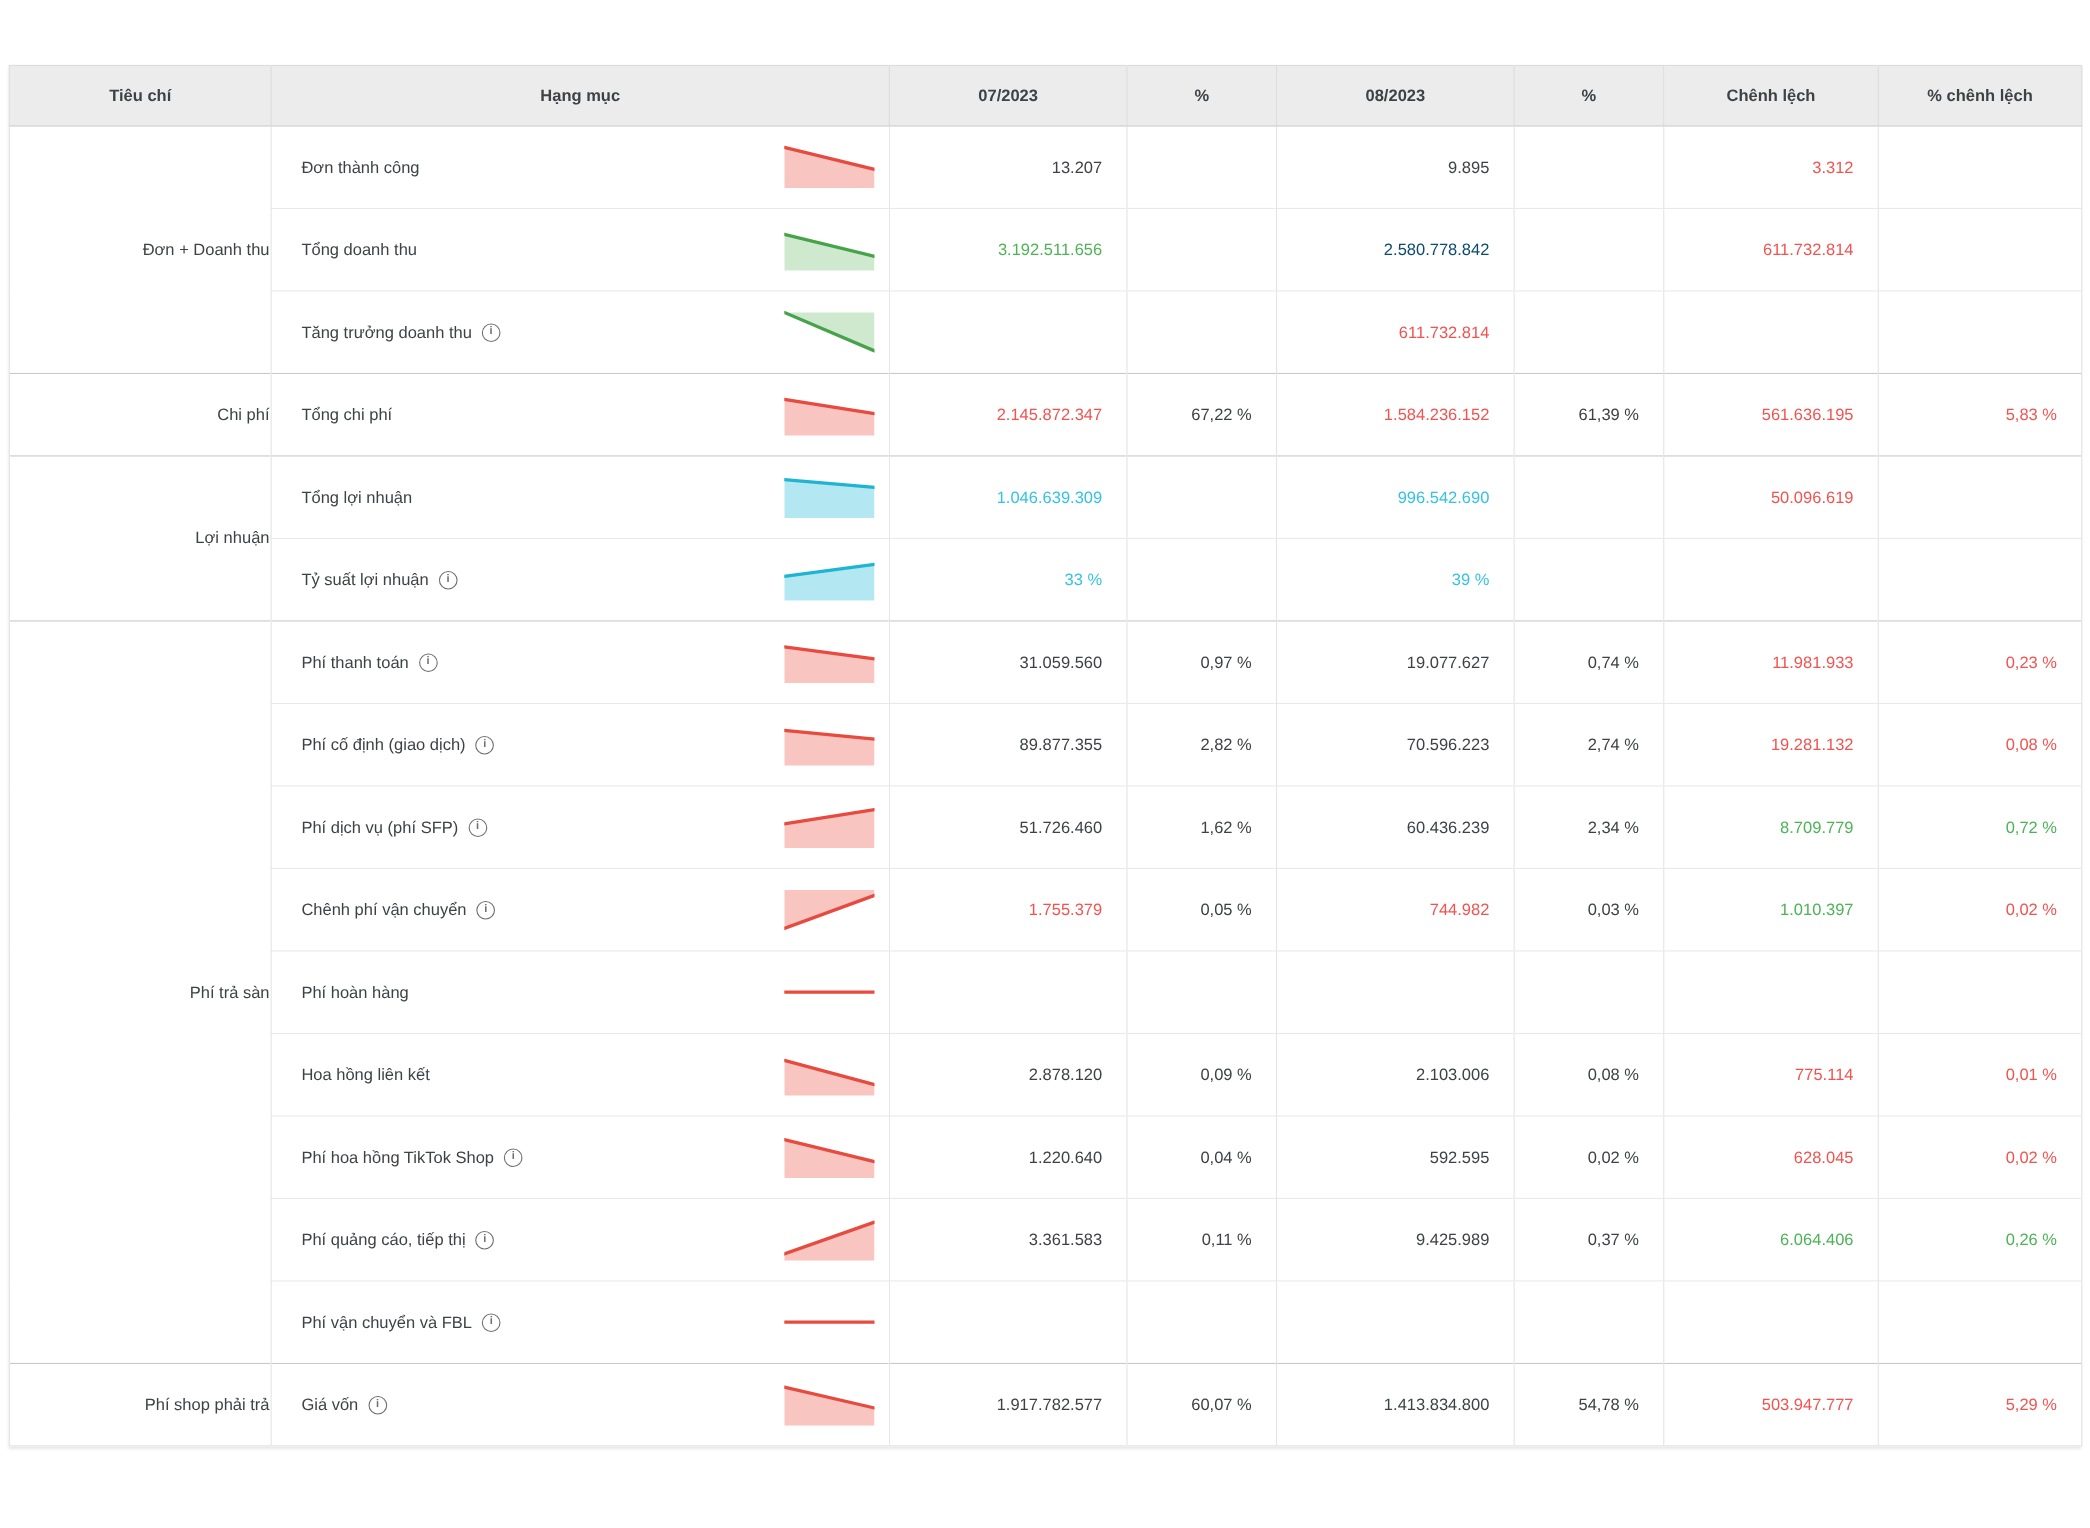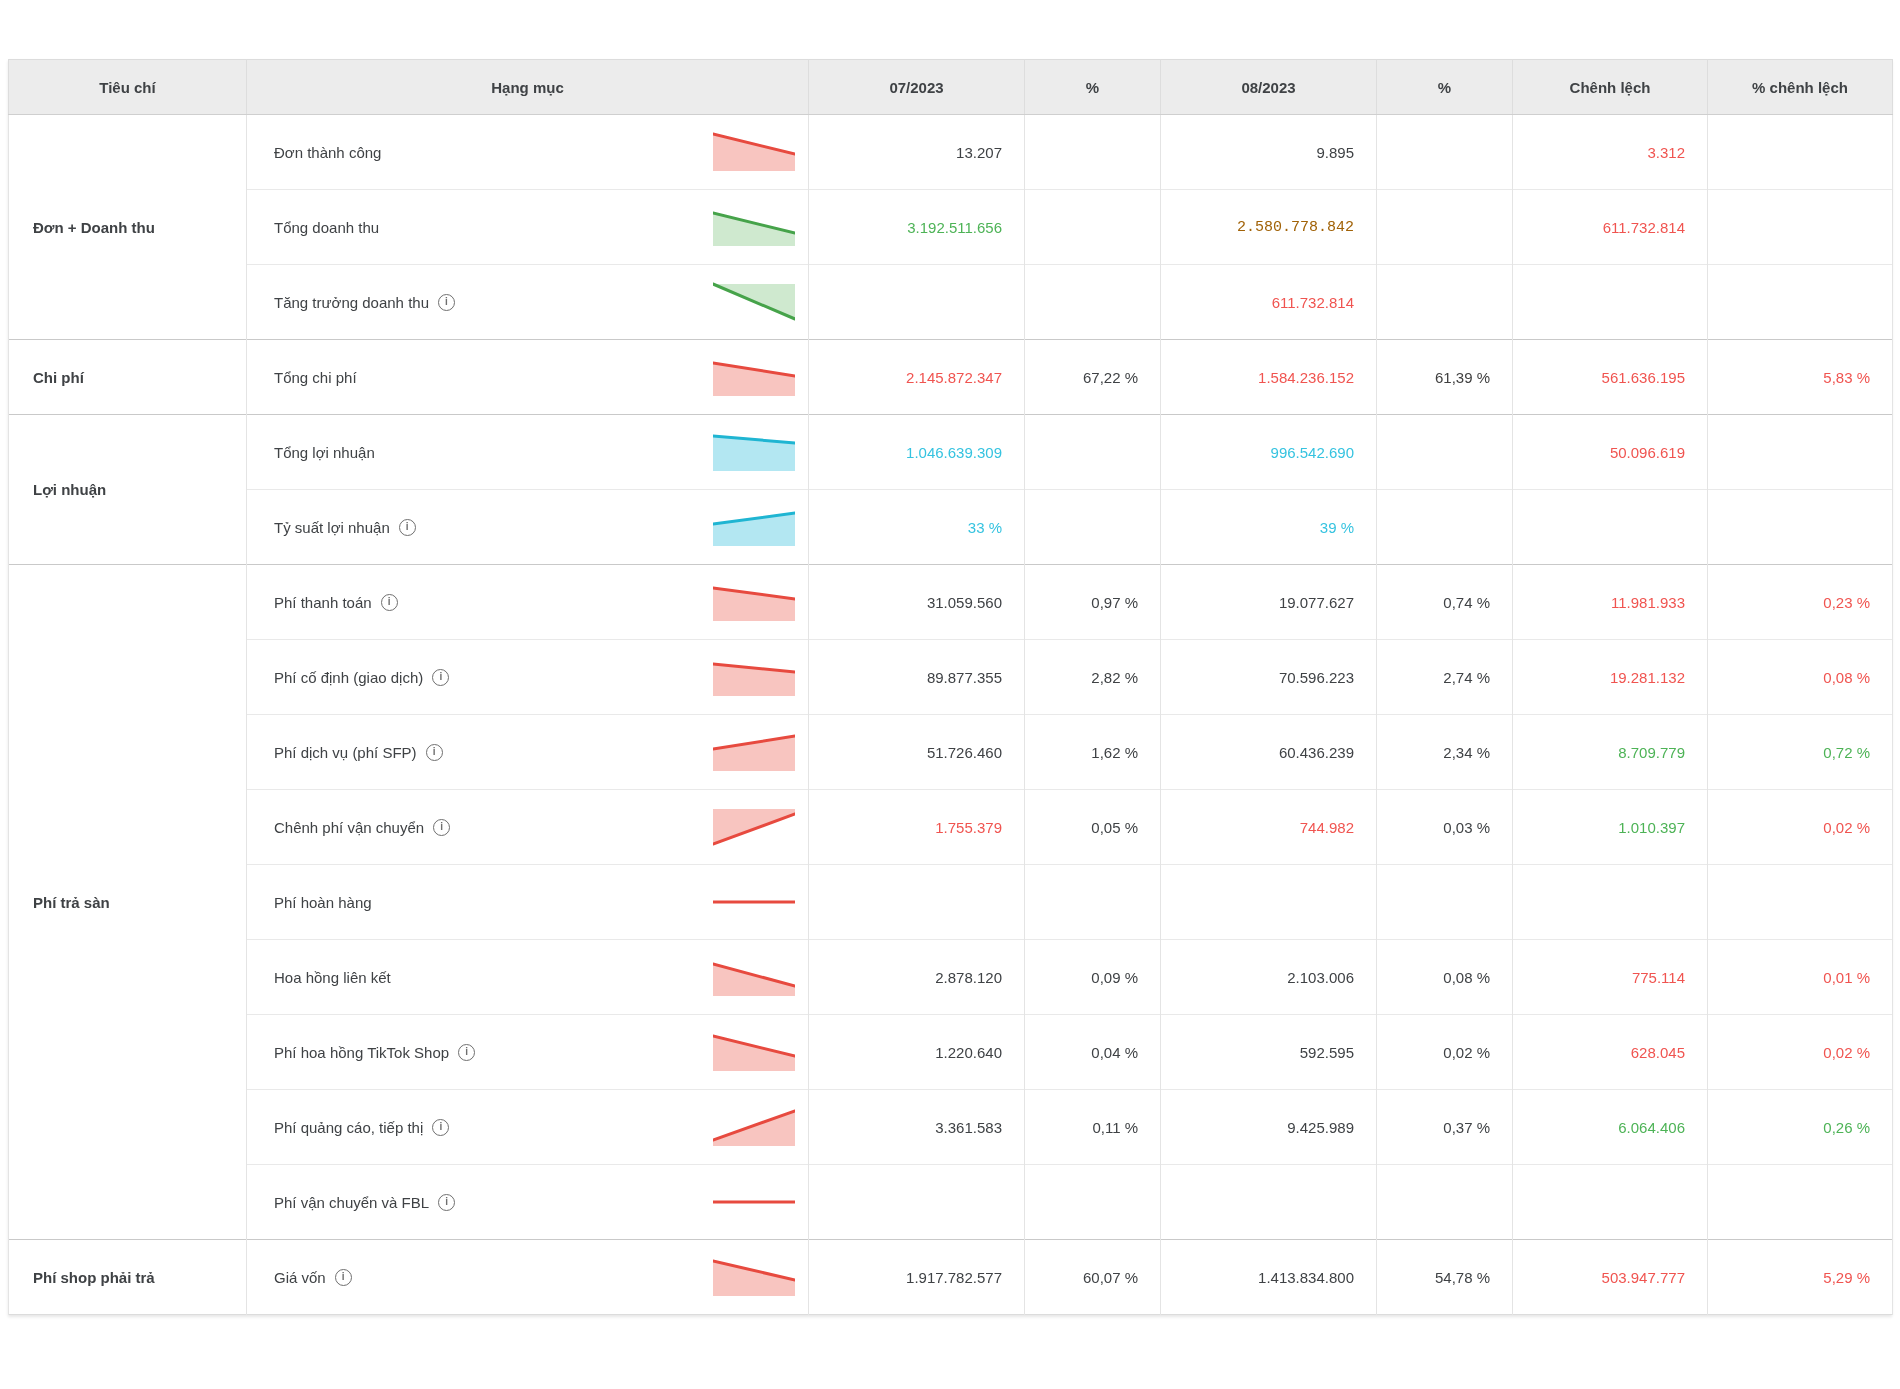--- a/index.html
+++ b/index.html
@@ -11,21 +11,21 @@
     height:52px;text-align:center;border-left:1px solid #dddddd;border-right:1px solid #dddddd;
     border-bottom:1px solid #cfcfcf;
   }
   tbody td{
     height:72px;font-size:15px;color:#3f4245;background:#ffffff;
     border-left:1px solid #e4e4e4;border-right:1px solid #e4e4e4;
     border-top:1px solid #e9e9e9;
     overflow:hidden;
   }
   tr.group-start > td{border-top:1px solid #c9c9c9;}
-  td.group-cell{font-weight:bold;text-align:left;padding-left:24px;vertical-align:middle;}
+  td.group-cell{font-weight:normal;text-align:right;padding-left:36px;vertical-align:middle;}
   td.label-cell{position:relative;padding-left:27px;}
   .label-inner{display:flex;align-items:center;gap:9px;}
   .row-label{white-space:nowrap;}
   .info-icon{
     width:15px;height:15px;border:1.5px solid #6f6f6f;border-radius:50%;
     display:inline-flex;align-items:center;justify-content:center;
     font-size:10px;line-height:1;color:#6f6f6f;flex:0 0 auto;font-weight:bold;
   }
   .sparkline{position:absolute;right:13px;top:50%;transform:translateY(-50%);display:block;}
   td.value-cell{text-align:right;padding-right:22px;white-space:nowrap;}
@@ -81,21 +81,21 @@
             <div class="label-inner">
               <span class="row-label">Tổng doanh thu</span>
             </div>
             <svg width="82" height="42" viewBox="0 0 82 42" class="sparkline">
               <polygon points="0,7 82,27 82,40 0,40" fill="#cfe9cf"></polygon>
               <polyline points="0,7 82,27" fill="none" stroke="#46a34a" stroke-width="3" stroke-linecap="round"></polyline>
             </svg>
           </td>
           <td class="value-cell" style="color: rgb(77, 179, 86);">3.192.511.656</td>
           <td class="value-cell"></td>
-          <td class="value-cell" style="color: #a16207; font-family: Liberation Mono, monospace;">2.580.778.842</td>
+          <td class="value-cell" style="color: #0c4a6e;">2.580.778.842</td>
           <td class="value-cell"></td>
           <td class="value-cell" style="color: rgb(240, 84, 80);">611.732.814</td>
           <td class="value-cell"></td>
         </tr>
         <tr>
           <td class="label-cell">
             <div class="label-inner">
               <span class="row-label">Tăng trưởng doanh thu</span>
               <span class="info-icon">i</span>
             </div>

